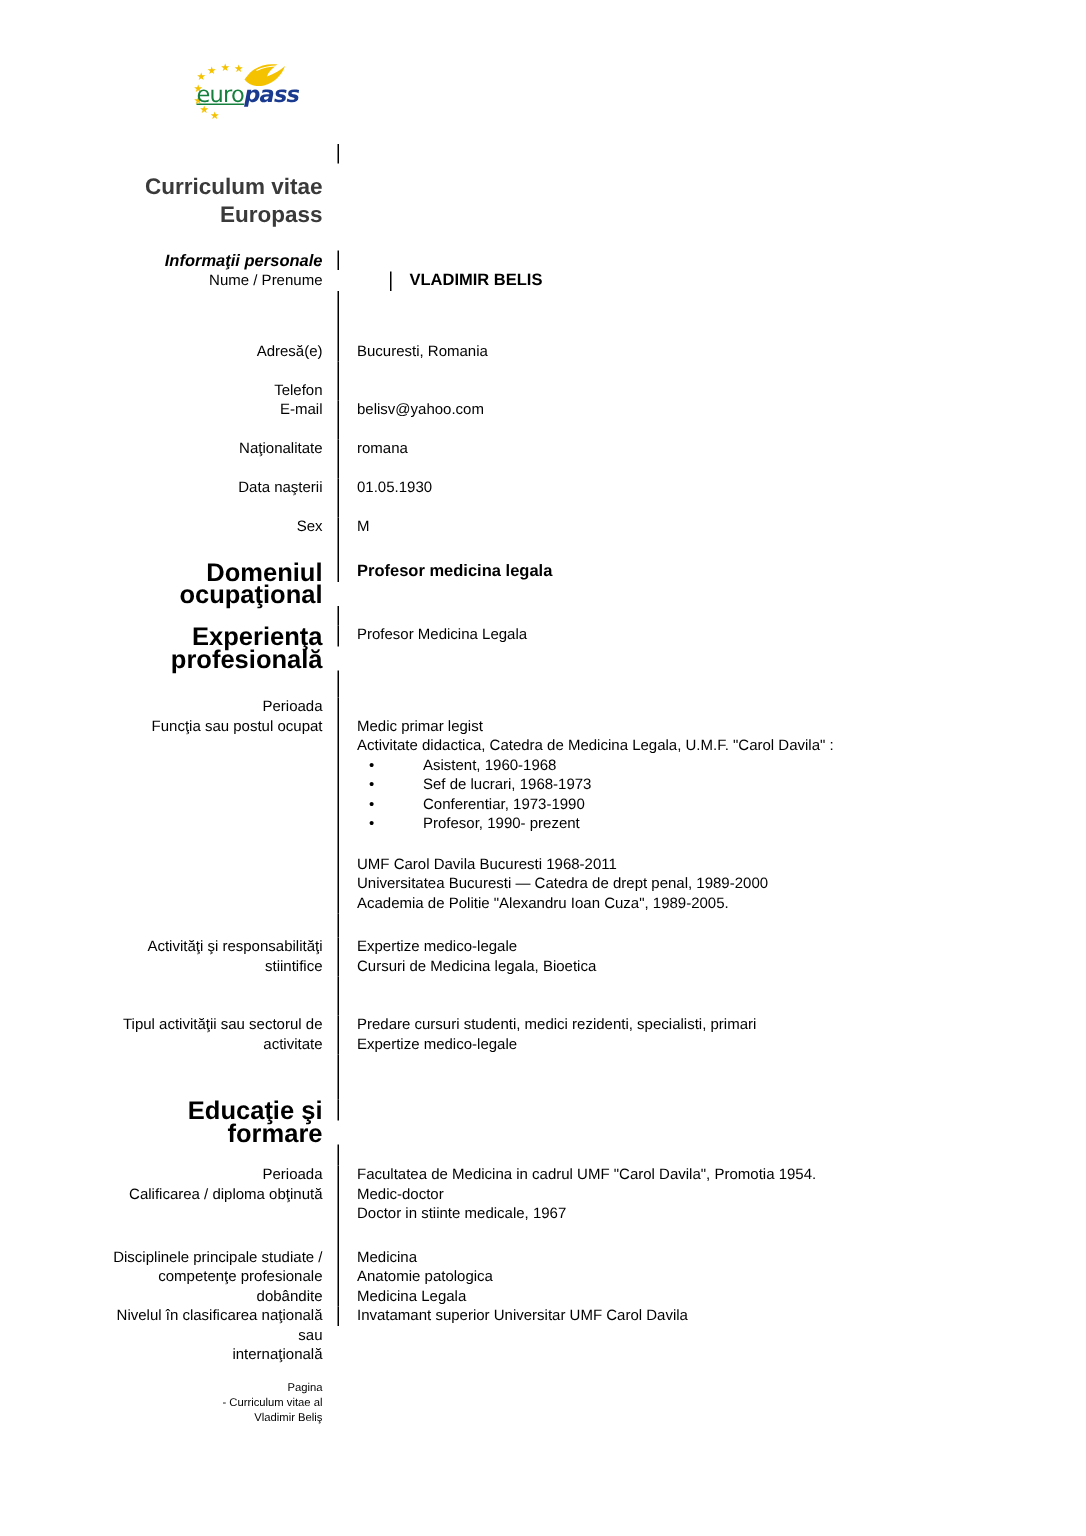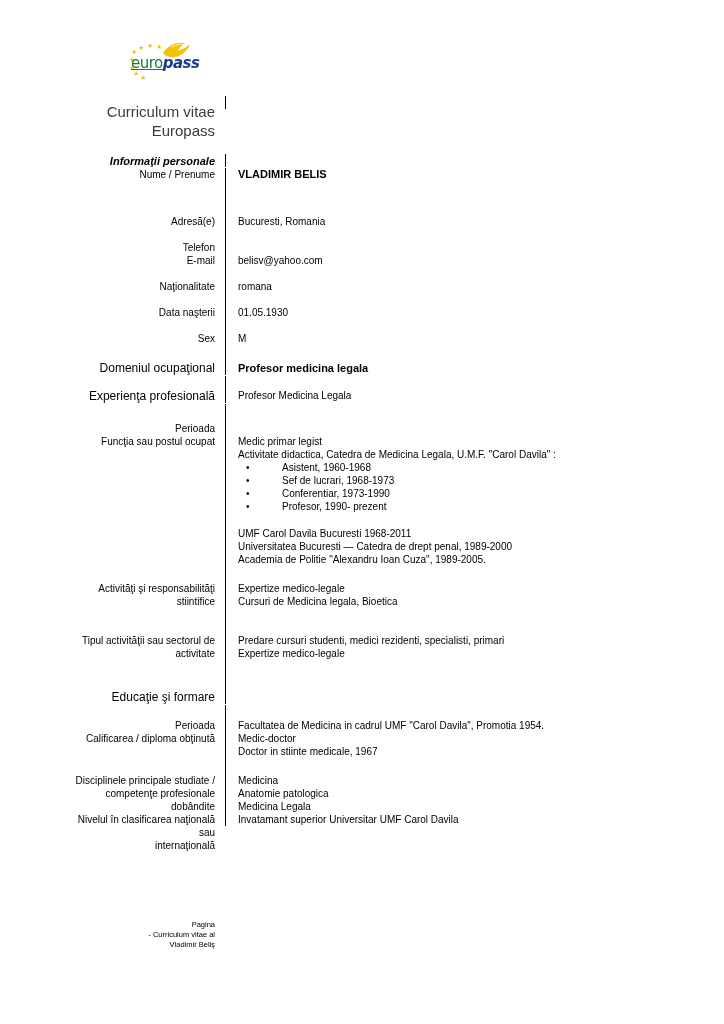--- a/index.html
+++ b/index.html
@@ -104,51 +104,53 @@
     border-left: 1px solid #000000;
     box-sizing: border-box;
     font-size: 10px;
     line-height: 13px;
     min-height: 13px;
   }
 
   .title-row .label {
     font-size: 15px;
     line-height: 19px;
-    font-weight: normal;
+    font-weight: bold;
     color: #3a3a3a;
     padding-top: 6px;
     padding-bottom: 2px;
+    margin-top: 13px;
   }
   .title-row .value {
     border-left: 1px solid #000000;
   }
   .title-line2 {
     display: block;
   }
 
   .section-head .label {
     font-weight: bold;
     font-size: 11px;
     line-height: 14px;
     font-style: italic;
   }
   .big-head .label {
-    font-weight: normal;
-    font-size: 12px;
+    font-weight: bold;
+    font-size: 17px;
     line-height: 15px;
   }
   .big-head .value {
     font-weight: bold;
     font-size: 11px;
     line-height: 14px;
   }
   .bold-value .value {
     font-weight: bold;
     font-size: 11px;
+    margin-left: 35px;
   }
   .spacer-12 { height: 12px; }
 
   .gapline {
     display: flex;
   }
   .gapline .label { width: 165px; min-width: 165px; }
   .gapline .value {
     flex: 1;
     border-left: 1px solid #000000;

